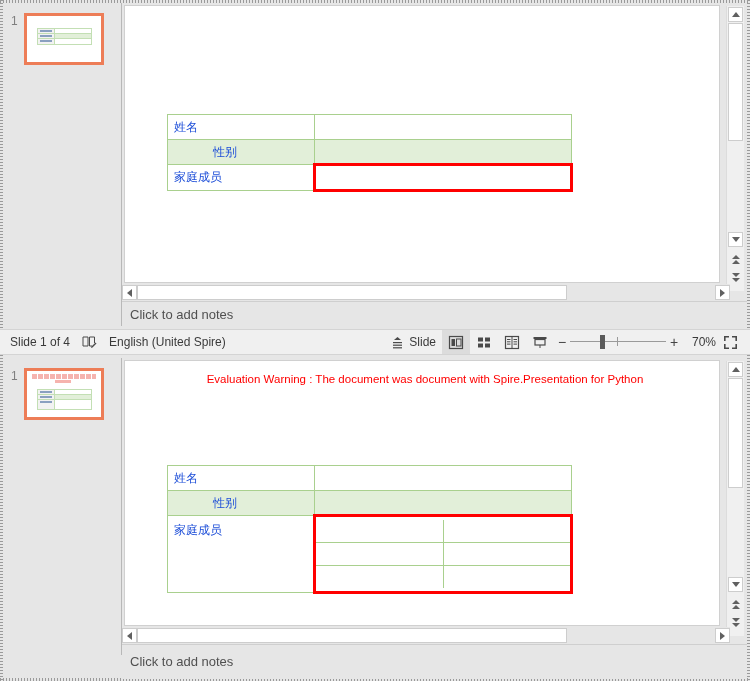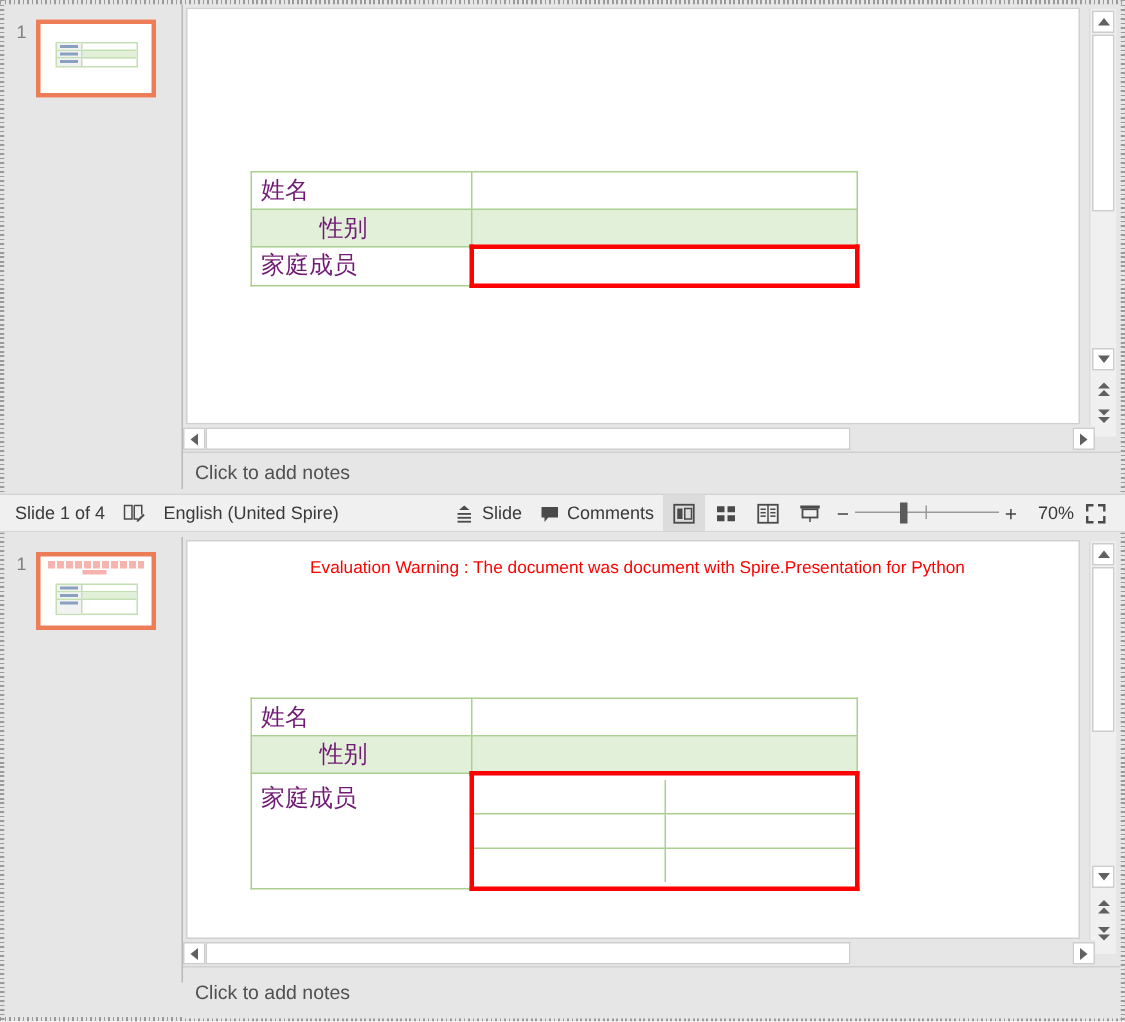--- a/index.html
+++ b/index.html
@@ -173,22 +173,22 @@
     line-height: 17px;
     font-family: "Liberation Sans", sans-serif;
   }
 
   
   .slide-table {
     position: absolute;
     border-collapse: collapse;
     table-layout: fixed;
     font-family: "Liberation Sans", sans-serif;
-    font-size: 16px;
-    color: #701a75;
+    font-size: 12px;
+    color: #1d4ed8;
   }
   .slide-table td {
     border: 1px solid #a9d08e;
     padding: 0 0 0 6px;
     vertical-align: middle;
     background: #ffffff;
   }
   .slide-table td.shaded { background: #e2efd9; padding-left: 45px; }
   .slide-table td.red-outline {
     border: 3px solid #ff0000;
@@ -478,26 +478,20 @@
     <div class="sb-item">
       <svg class="icon-svg" width="13" height="13" viewBox="0 0 13 13">
         <path d="M6.5 1 L3 4 L10 4 Z" fill="#4a4a4a"></path>
         <rect x="2" y="6" width="9" height="1.2" fill="#4a4a4a"></rect>
         <rect x="2" y="8.6" width="9" height="1.2" fill="#4a4a4a"></rect>
         <rect x="2" y="11.2" width="9" height="1.2" fill="#4a4a4a"></rect>
       </svg>
       <span class="lbl">Slide</span>
     </div>
 
-    <div class="sb-item">
-      <svg class="icon-svg" width="13" height="13" viewBox="0 0 13 13">
-        <path d="M1 2 L12 2 L12 9 L5.5 9 L3 12 L3 9 L1 9 Z" fill="#4a4a4a"></path>
-      </svg>
-      <span class="lbl">Comments</span>
-    </div>
 
     <div class="view-btn active">
       <svg class="icon-svg" width="16" height="15" viewBox="0 0 16 15">
         <rect x="1.5" y="1.5" width="13" height="12" fill="none" stroke="#4a4a4a" stroke-width="1.2"></rect>
         <rect x="3.5" y="4" width="3.5" height="7" fill="#4a4a4a"></rect>
         <rect x="8.5" y="4" width="4.5" height="7" fill="none" stroke="#4a4a4a" stroke-width="1"></rect>
       </svg>
     </div>
 
     <div class="view-btn">

